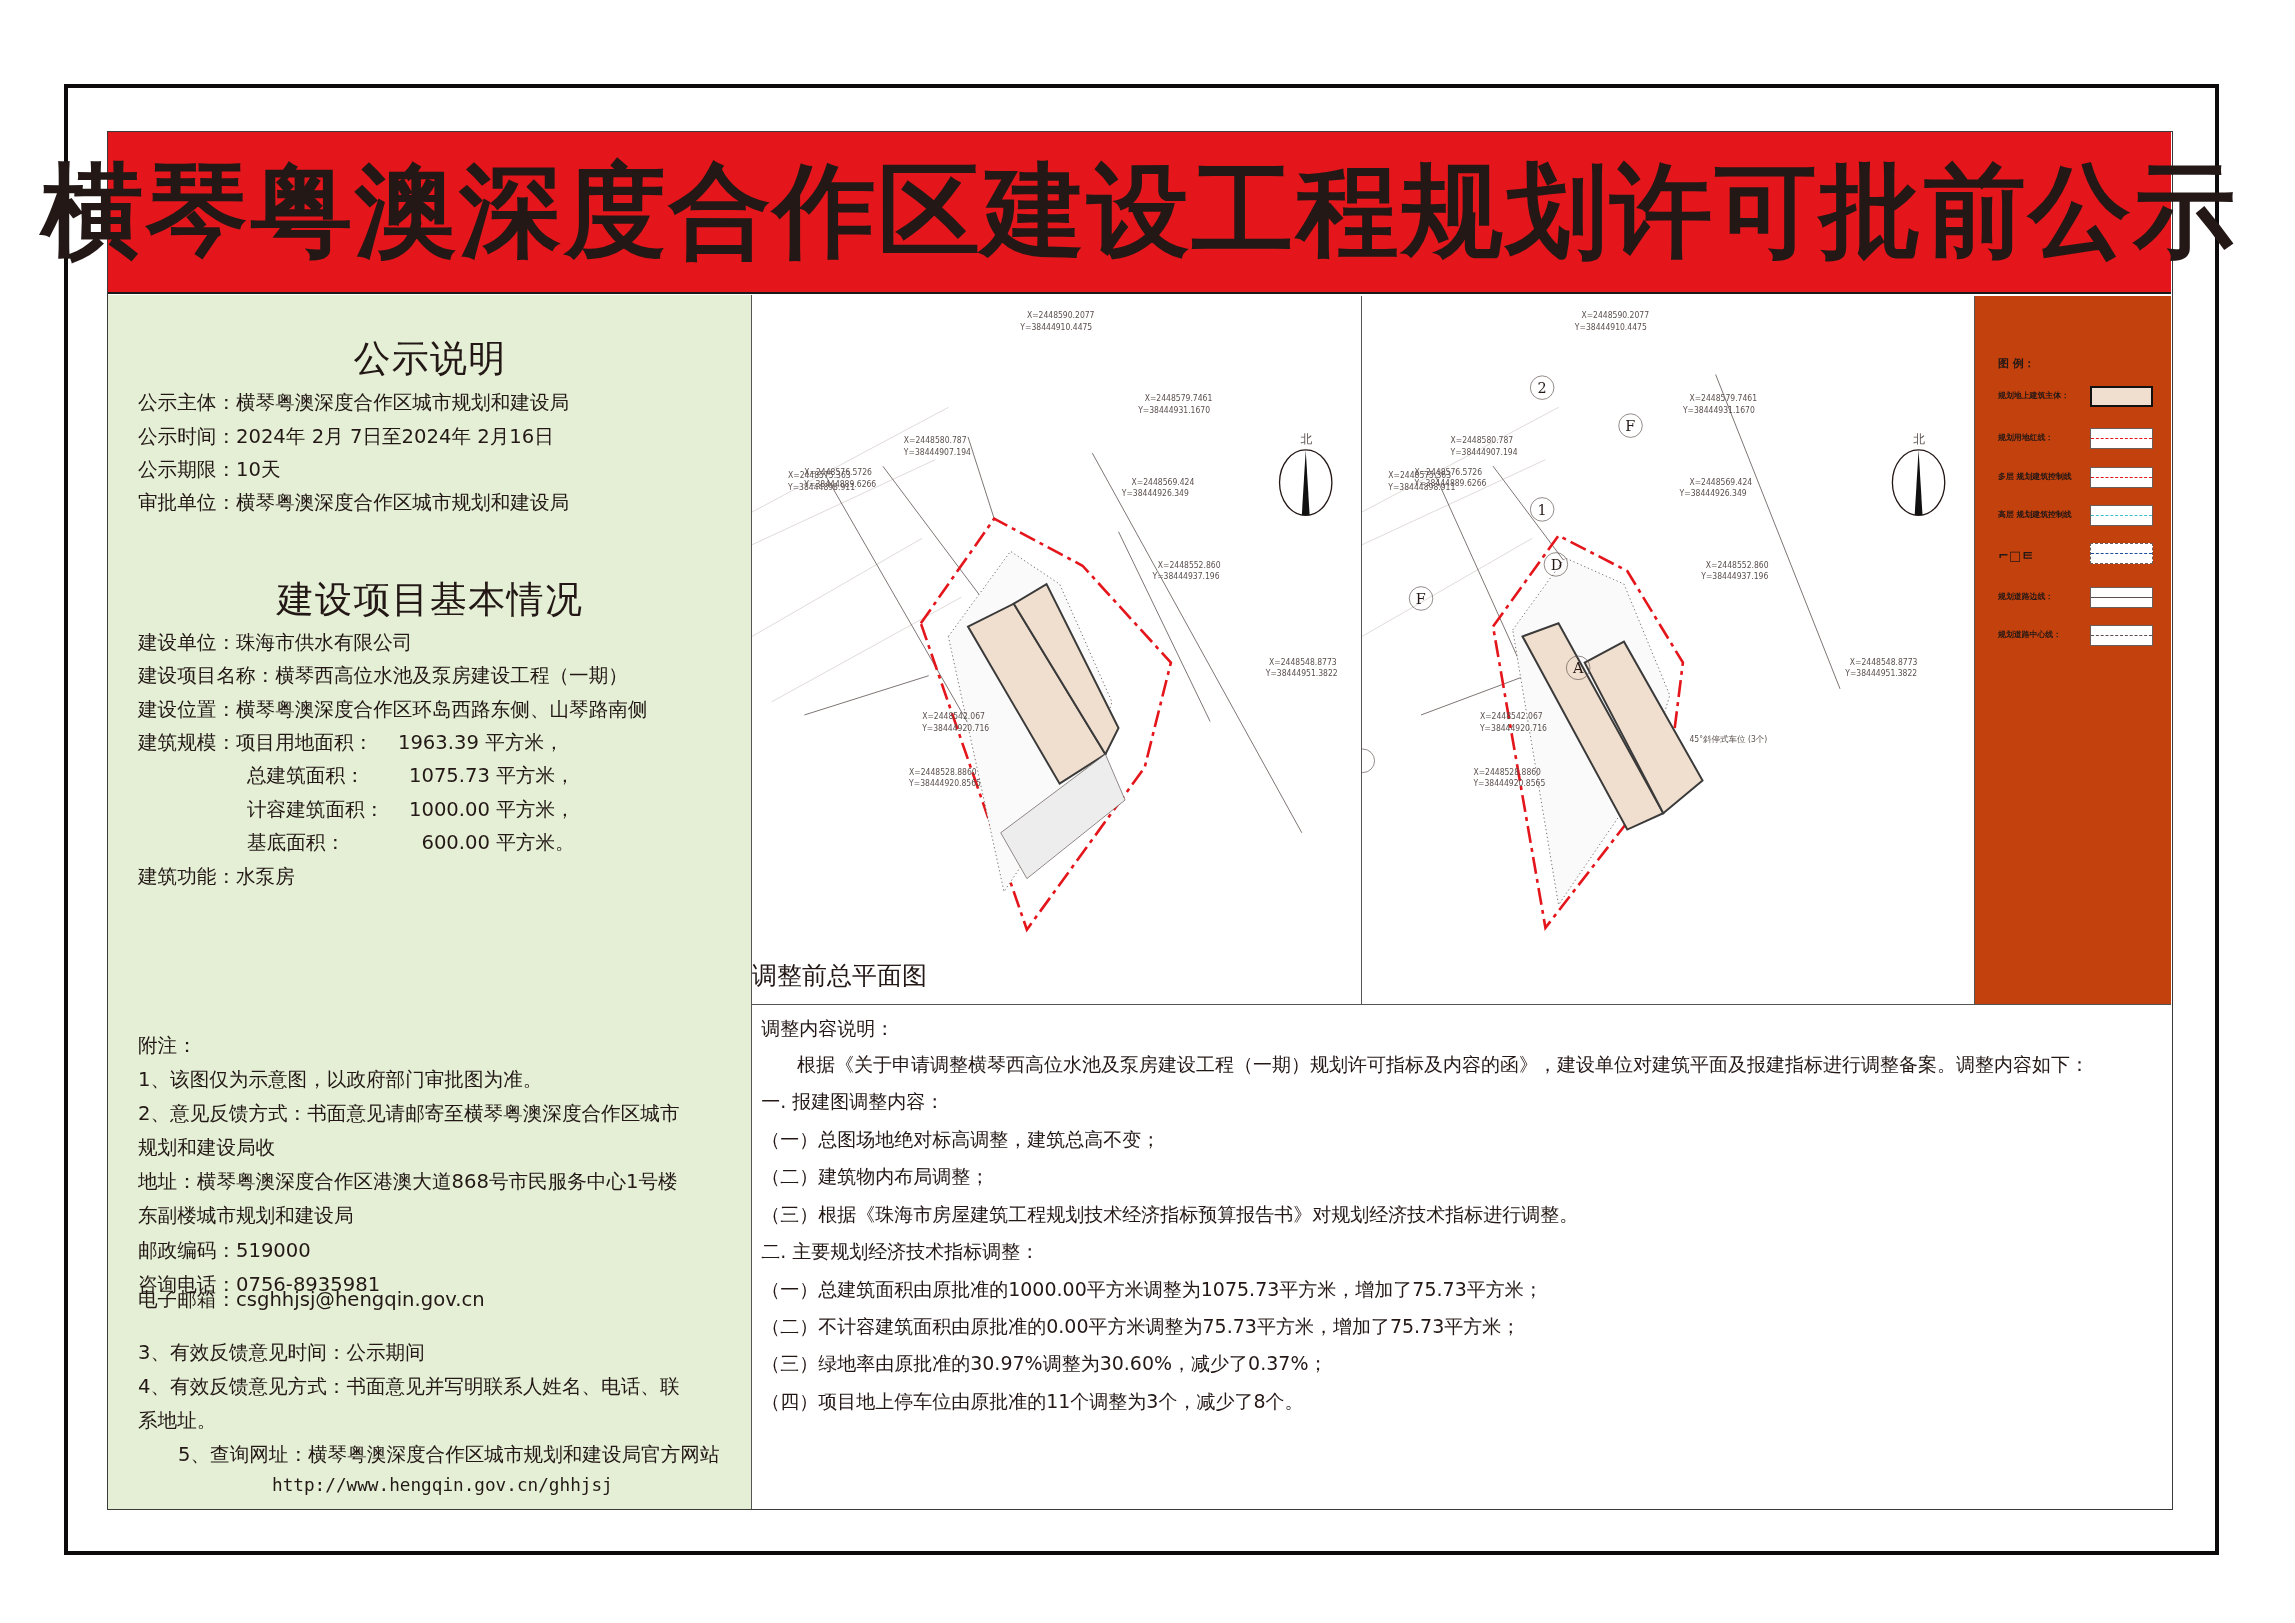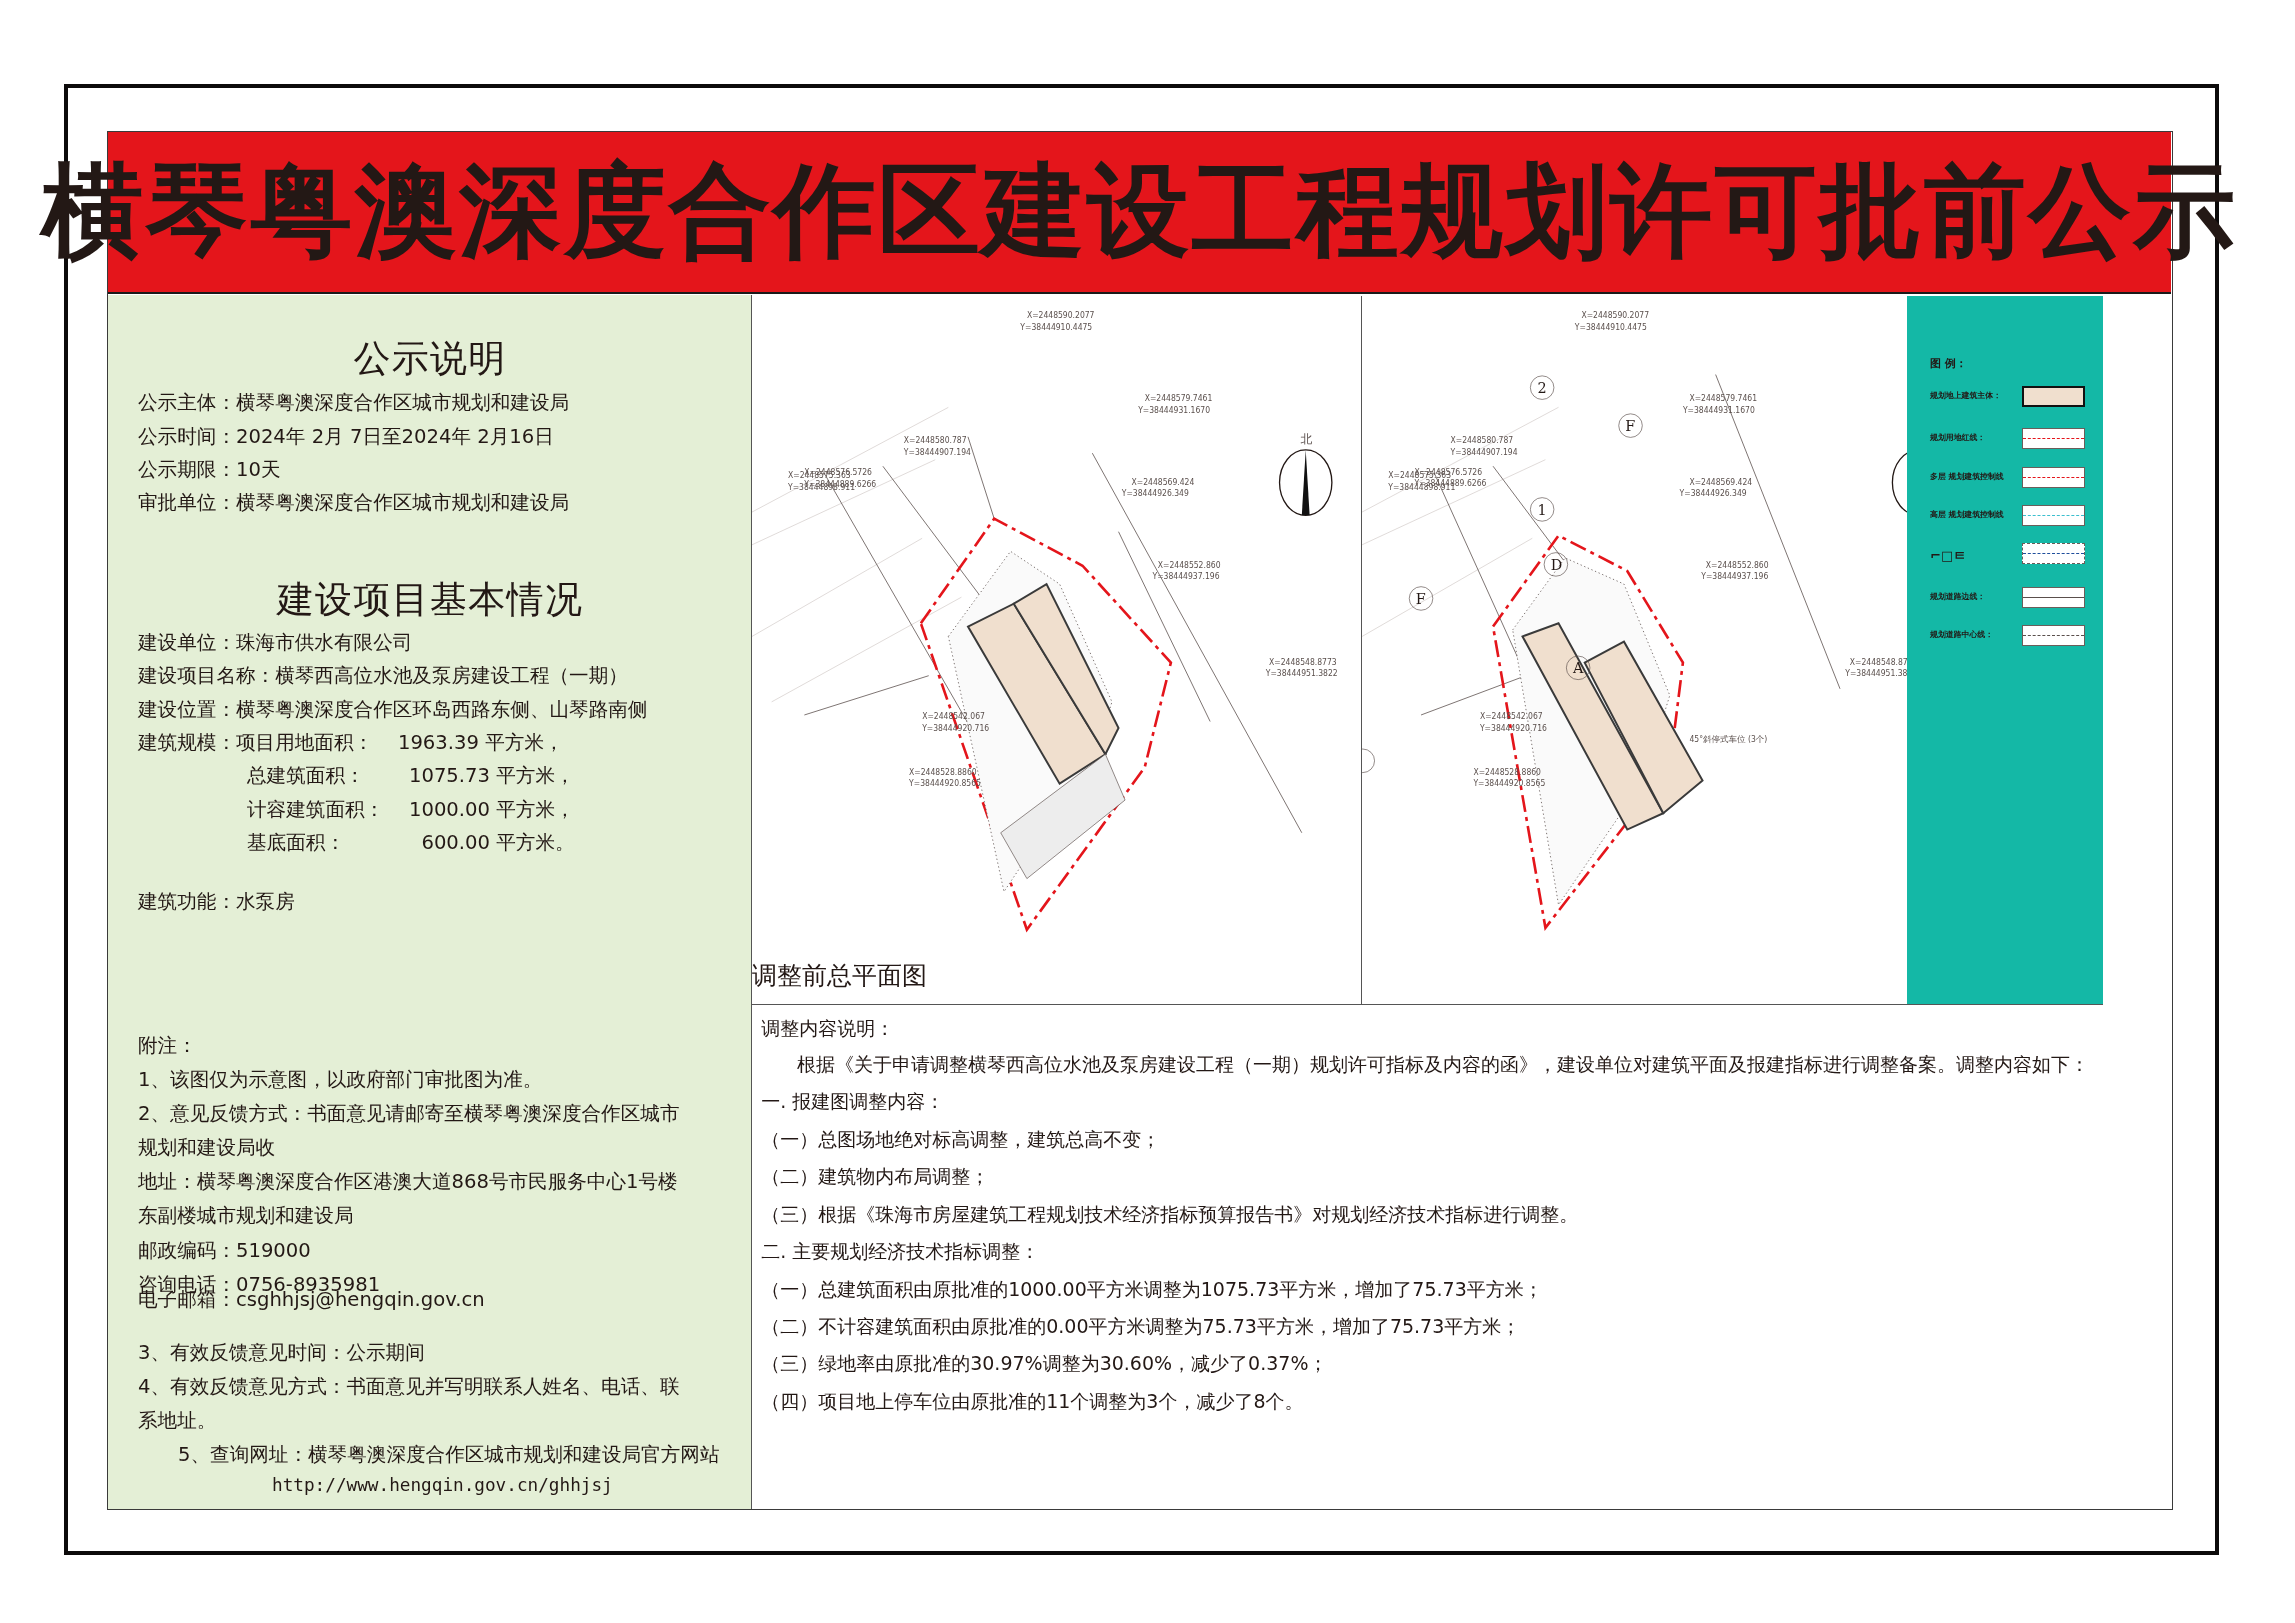--- a/index.html
+++ b/index.html
@@ -23,21 +23,21 @@
   .indent { left:139px; }
   .note-line { position:absolute; left:30px; font-size:19.6px; white-space:nowrap; color:#231815; }
 
   .plan-panel { position:absolute; top:296px; height:709px; background:#ffffff;
                 border-bottom:1.3px solid #555; box-sizing:border-box; overflow:hidden; }
   .plan-before { left:752px; width:610px; border-right:1.3px solid #555; }
   .plan-after { left:1362px; width:613px; border-right:1.3px solid #555; }
   .plan-caption { position:absolute; bottom:11.8px; width:100%; text-align:left; font-size:25px; color:#231815; }
   .plan-svg { position:absolute; left:0; top:0; }
 
-  .legend-panel { position:absolute; left:1907px; top:296px; width:196px; height:709px; background:#14b8a6;
+  .legend-panel { position:absolute; left:1975px; top:296px; width:196px; height:709px; background:#c2410c;
                   border-bottom:1.3px solid #555; box-sizing:border-box; }
   .legend-title { position:absolute; left:23px; top:60px; font-size:11px; font-weight:bold; }
   .legend-row { position:absolute; left:23px; width:164px; height:21px; }
   .legend-label { position:absolute; left:0; top:3.9px; font-size:7.9px; font-weight:bold; white-space:nowrap; }
   .legend-swatch { position:absolute; left:92px; top:0; width:63px; height:21px; border:0.7px solid #6b5e5a;
                    box-sizing:border-box; background:#fff; }
   .legend-swatch.building { background:#f0dfce; border:2px solid #111; }
   .legend-swatch .line { position:absolute; left:0; right:0; top:9.2px; height:0; }
 
   .notes-panel { position:absolute; left:752px; top:1005px; width:1419px; height:503px; background:#fff; }
@@ -71,21 +71,21 @@
   </div>
   <div class="info-line indent" style="top:467px;">
     <span style="display:inline-block;width:151px;">总建筑面积：</span><span style="display:inline-block;width:92px;text-align:right;">1075.73</span> <span>平方米，</span>
   </div>
   <div class="info-line indent" style="top:501px;">
     <span style="display:inline-block;width:151px;">计容建筑面积：</span><span style="display:inline-block;width:92px;text-align:right;">1000.00</span> <span>平方米，</span>
   </div>
   <div class="info-line indent" style="top:534px;">
     <span style="display:inline-block;width:151px;">基底面积：</span><span style="display:inline-block;width:92px;text-align:right;">600.00</span> <span>平方米。</span>
   </div>
-  <div class="info-line" style="top:568px;margin-top:25px;"><span>建筑功能：</span><span>水泵房</span></div>
+  <div class="info-line" style="top:568px;"><span>建筑功能：</span><span>水泵房</span></div>
 
   <div class="note-line" style="top:737px;">附注：</div>
   <div class="note-line" style="top:771px;">1、该图仅为示意图，以政府部门审批图为准。</div>
   <div class="note-line" style="top:805px;">2、意见反馈方式：书面意见请邮寄至横琴粤澳深度合作区城市</div>
   <div class="note-line" style="top:839px;">规划和建设局收</div>
   <div class="note-line" style="top:873px;">地址：横琴粤澳深度合作区港澳大道868号市民服务中心1号楼</div>
   <div class="note-line" style="top:907px;">东副楼城市规划和建设局</div>
   <div class="note-line" style="top:942px;">邮政编码：519000</div>
   <div class="note-line" style="top:976px;">咨询电话：0756-8935981</div>
   <div class="note-line" style="top:991px;">电子邮箱：csghhjsj@hengqin.gov.cn</div>

